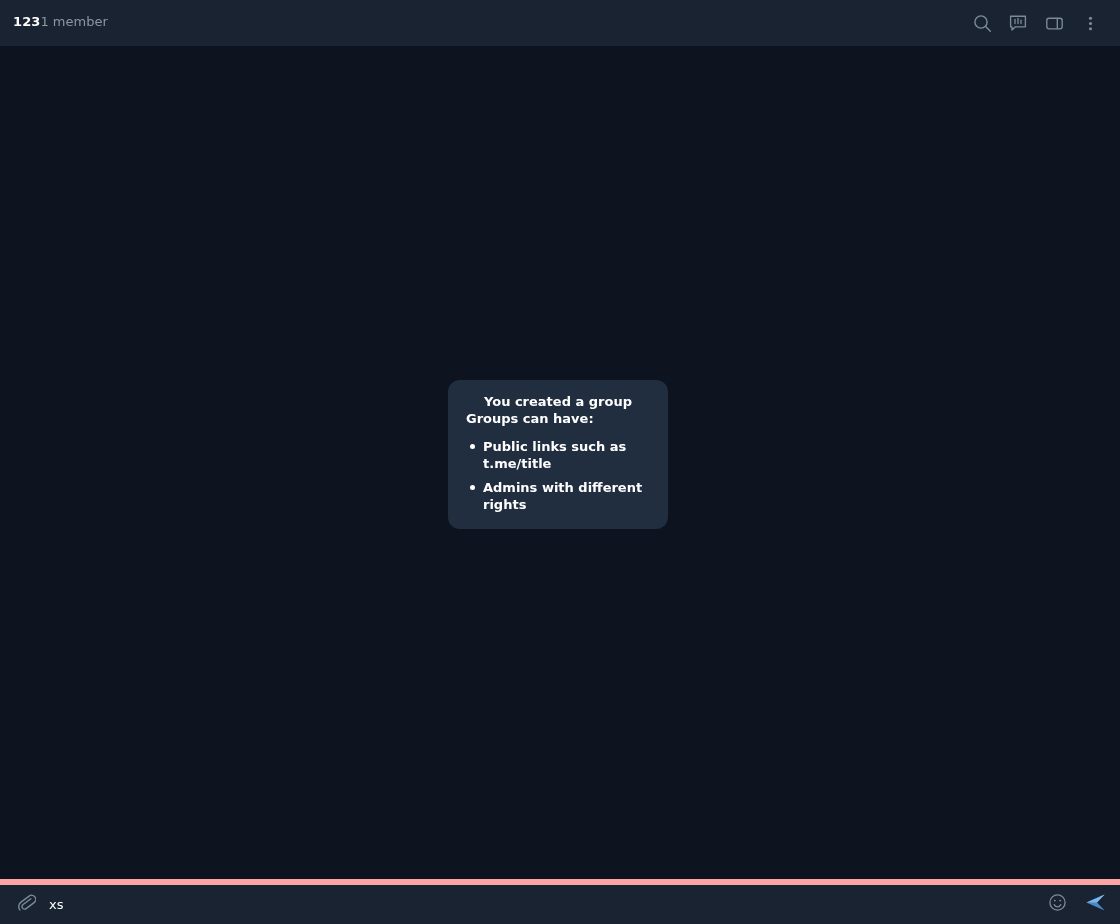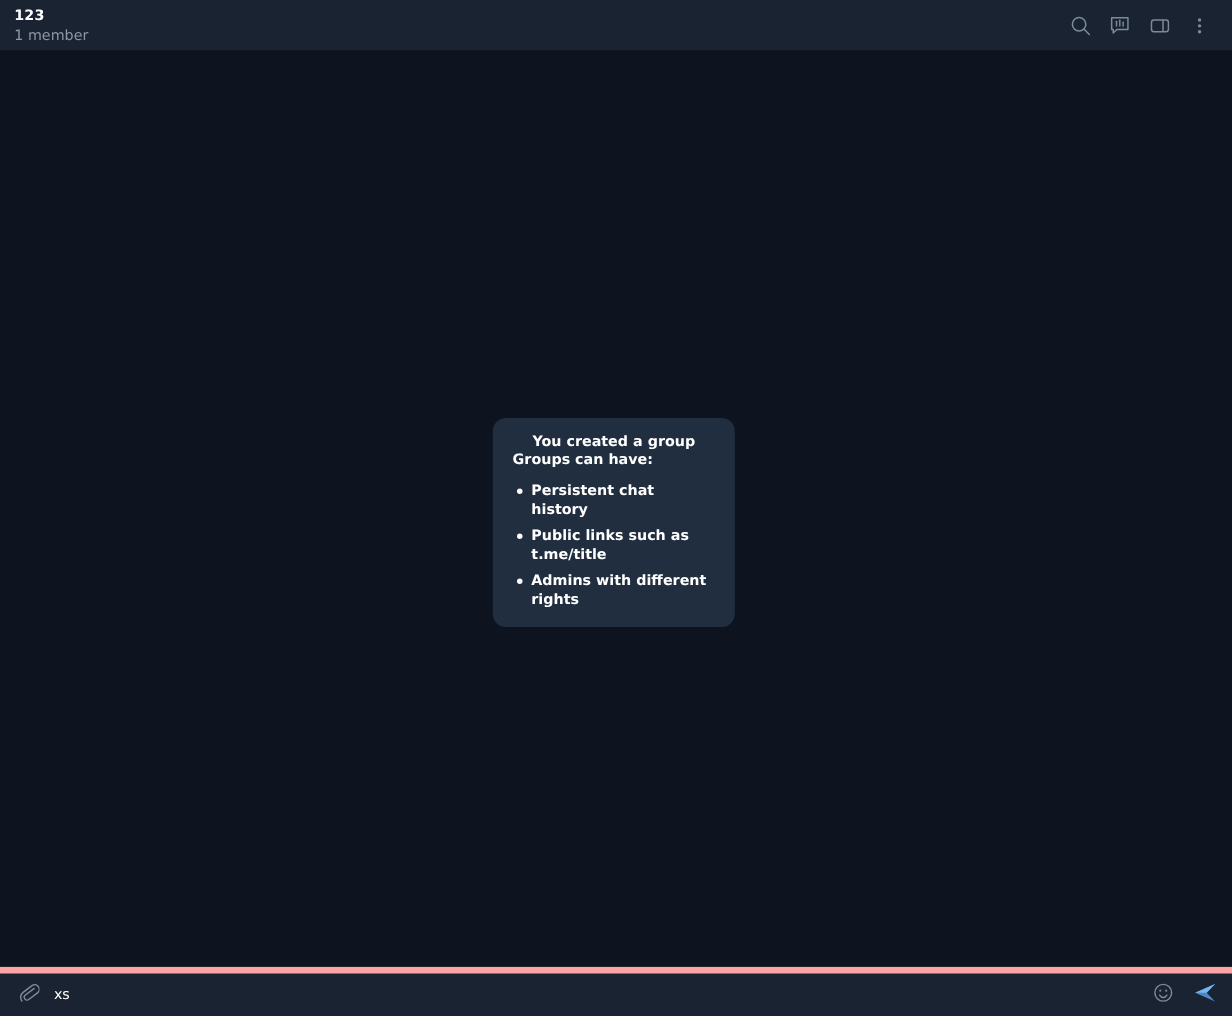--- a/index.html
+++ b/index.html
@@ -33,21 +33,21 @@
     flex: 0 0 46px;
     background: #1a2331;
     display: flex;
     align-items: center;
     justify-content: space-between;
     padding: 0 12px 0 13px;
   }
 
   .header-info {
     display: flex;
-    flex-direction: column;
+    flex-direction: row;
     justify-content: center;
     line-height: 1;
   }
 
   .chat-title {
     font-size: 13px;
     font-weight: bold;
     color: #ffffff;
     letter-spacing: 0.1px;
     line-height: 15px;
@@ -261,24 +261,20 @@
 
   <div class="messages-area">
 
     <div class="service-card">
 
       <div class="card-heading">You created a group</div>
 
       <div class="card-subheading">Groups can have:</div>
 
       <ul class="card-list">
-        <li>
-          <span class="bullet"></span>
-          <span>Persistent chat history</span>
-        </li>
         <li>
           <span class="bullet"></span>
           <span>Public links such as t.me/title</span>
         </li>
         <li>
           <span class="bullet"></span>
           <span>Admins with different rights</span>
         </li>
       </ul>
 

